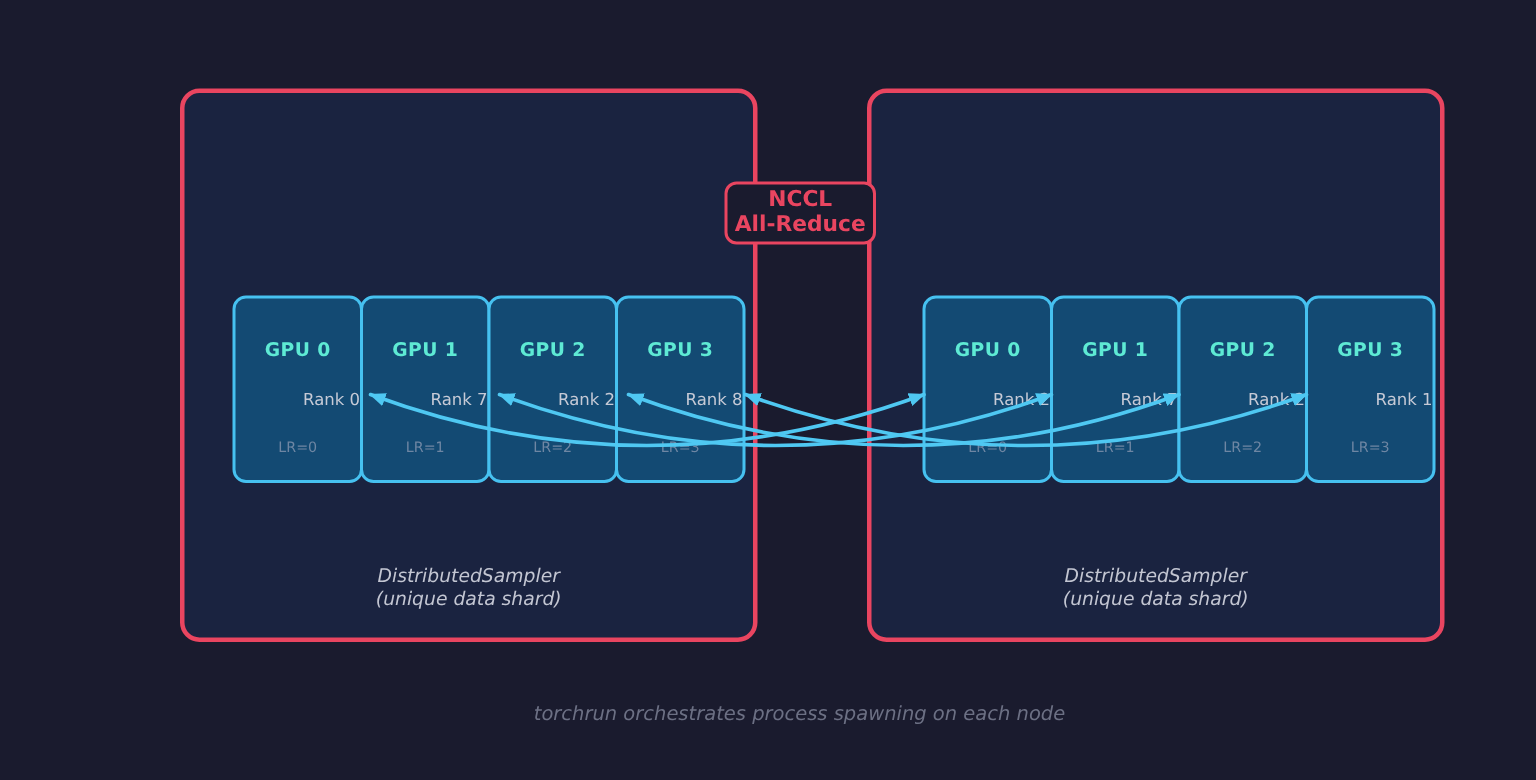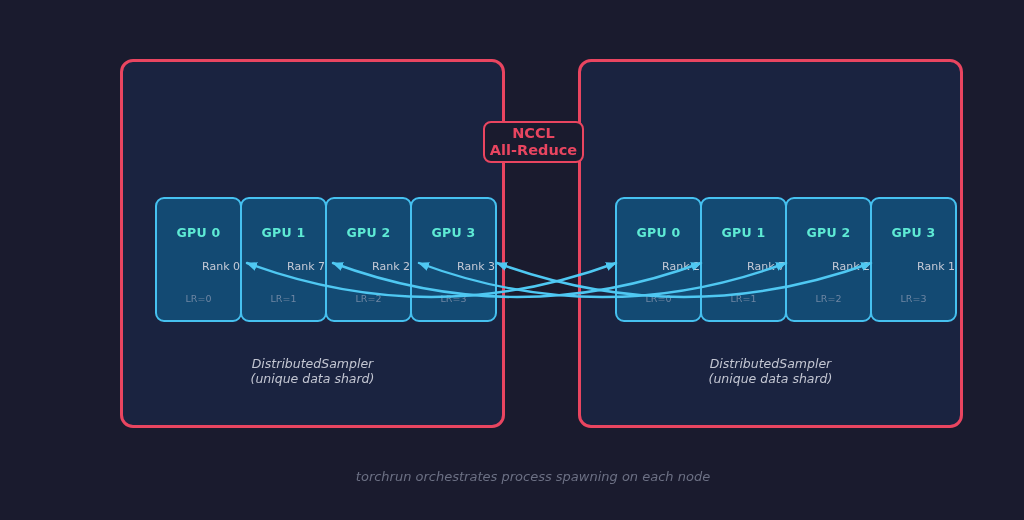--- a/index.html
+++ b/index.html
@@ -27,21 +27,21 @@
     position:absolute;top:197px;width:87px;height:125px;box-sizing:border-box;
     background:#134a73;border:2px solid #46c1f0;border-radius:9px;z-index:2;
   }
   .gpu-title{position:absolute;top:26px;left:0;width:100%;text-align:center;
     color:#5eead4;font-size:12.5px;font-weight:bold;letter-spacing:.3px;white-space:nowrap;}
   .gpu-rank{position:absolute;top:61px;left:0;width:100%;text-align:right;
     color:#c6cad6;font-size:11px;white-space:nowrap;}
   .gpu-lr{position:absolute;top:94px;left:0;width:100%;text-align:center;
     color:#6e86a3;font-size:9.5px;white-space:nowrap;}
   .sampler{
-    position:absolute;top:357px;width:385px;text-align:center;z-index:2;
+    position:absolute;top:377px;width:385px;text-align:center;z-index:2;
     color:#c3c6d2;font-size:12.5px;font-style:italic;line-height:14.5px;
   }
   #sampler0{left:120px;} #sampler1{left:578px;}
   .caption{
     position:absolute;left:21px;top:469px;width:1024px;text-align:center;
     color:#6c7084;font-size:13px;font-style:italic;z-index:2;
   }
   #arrow-layer{position:absolute;left:0;top:0;width:1024px;height:520px;z-index:4;pointer-events:none;}
 </style>
 </head>
@@ -68,21 +68,21 @@
     <div class="gpu-rank">Rank 7</div>
     <div class="gpu-lr">LR=1</div>
   </div>
   <div class="gpu" style="left:325px">
     <div class="gpu-title">GPU 2</div>
     <div class="gpu-rank">Rank 2</div>
     <div class="gpu-lr">LR=2</div>
   </div>
   <div class="gpu" style="left:410px">
     <div class="gpu-title">GPU 3</div>
-    <div class="gpu-rank">Rank 3</div>
+    <div class="gpu-rank">Rank 8</div>
     <div class="gpu-lr">LR=3</div>
   </div>
 
   <div class="gpu" style="left:615px">
     <div class="gpu-title">GPU 0</div>
     <div class="gpu-rank">Rank 2</div>
     <div class="gpu-lr">LR=0</div>
   </div>
   <div class="gpu" style="left:700px">
     <div class="gpu-title">GPU 1</div>

